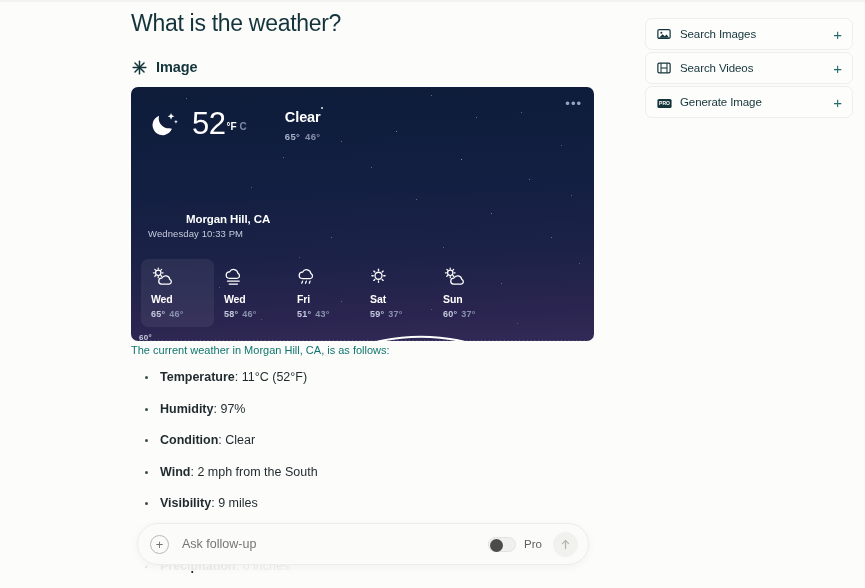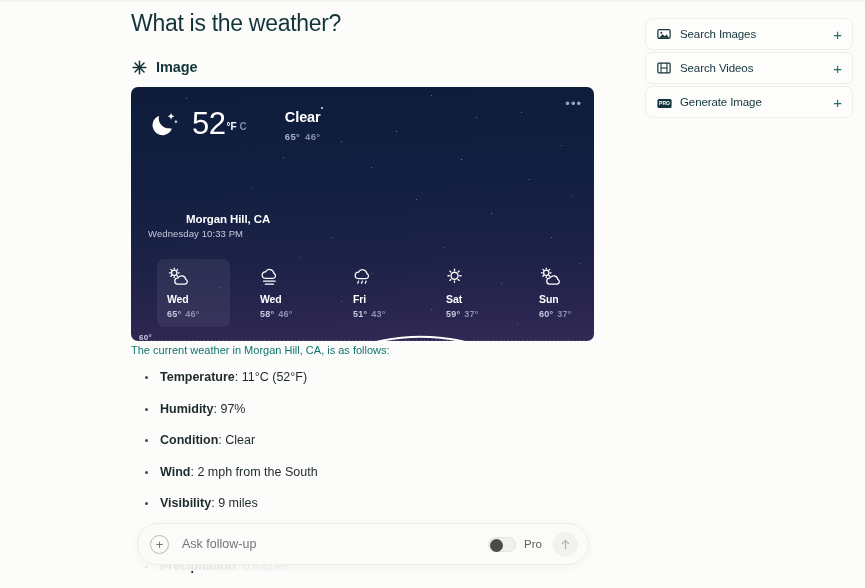--- a/index.html
+++ b/index.html
@@ -82,23 +82,22 @@
   .cond-hilo .lo { color: #8a93ae; margin-left: 5px; }
 
   .wloc {
     position: absolute; left: 17px; top: 126px;
   }
   .wloc-city { font-size: 11.5px; font-weight: 700; letter-spacing: -0.1px; padding-left: 38px; }
   .wloc-time { font-size: 9.5px; font-weight: 400; color: #c5cada; margin-top: 3px; letter-spacing: 0.1px; }
 
   
   .forecast {
-    position: absolute; left: 26px; top: 172px;
+    position: absolute; left: 10px; top: 172px;
     display: flex;
-    gap: 20px;
   }
   .fday {
     width: 73px; padding: 8px 0 8px 10px;
     border-radius: 7px;
   }
   .fday.active { background: rgba(255,255,255,0.065); }
   .fday-icon { width: 22px; height: 20px; display: block; margin-bottom: 6px; }
   .fday-name { font-size: 10.5px; font-weight: 700; letter-spacing: -0.1px; }
   .fday-temps { font-size: 9px; font-weight: 700; color: #c3c9db; margin-top: 4px; letter-spacing: 0.2px; }
   .fday-temps .lo { color: #8a93ae; margin-left: 4px; }

